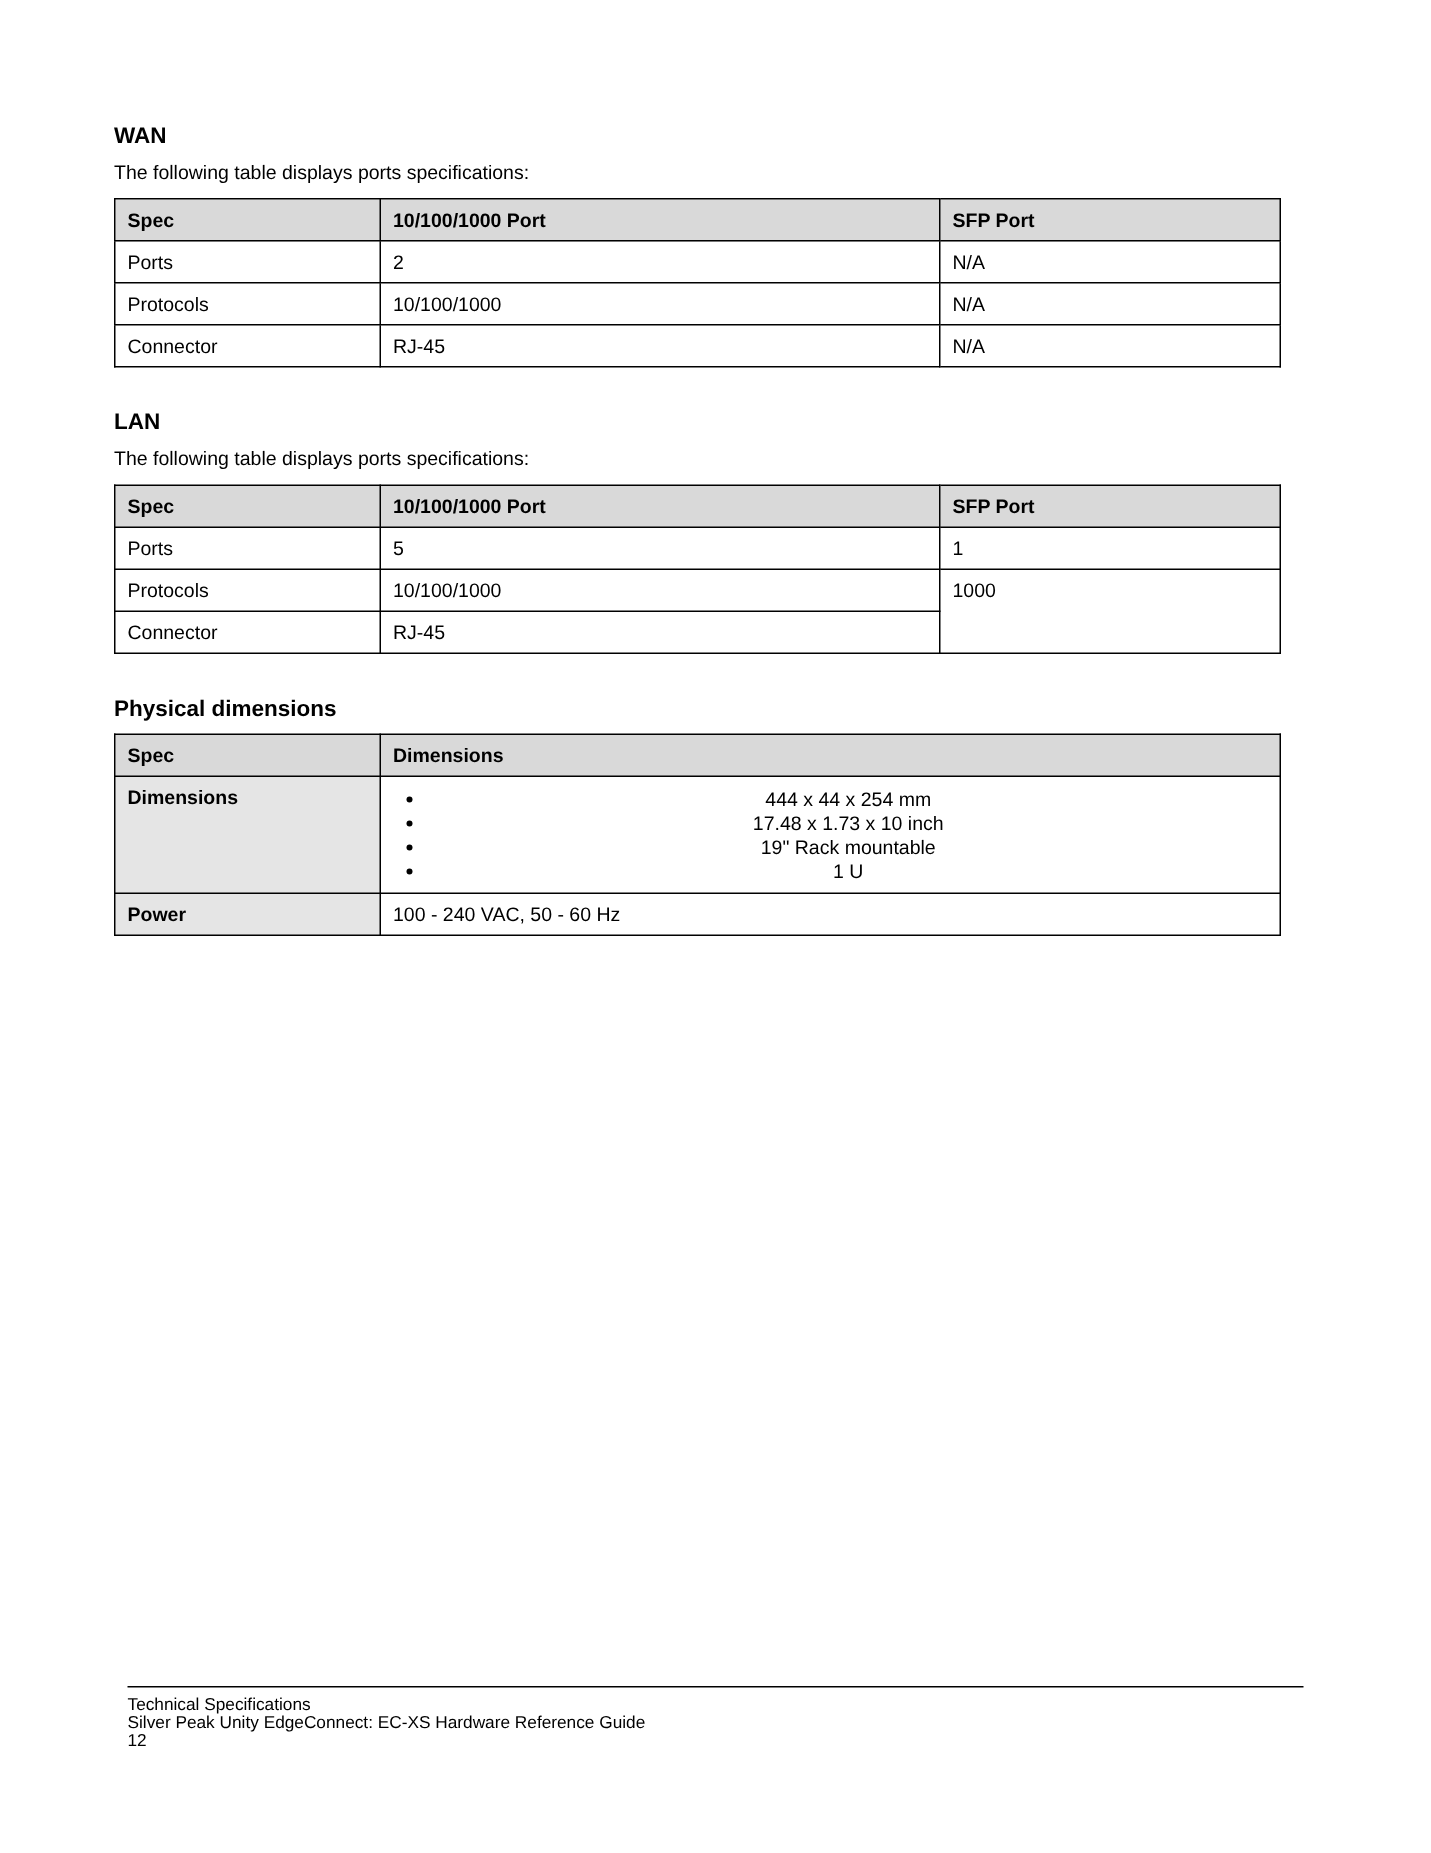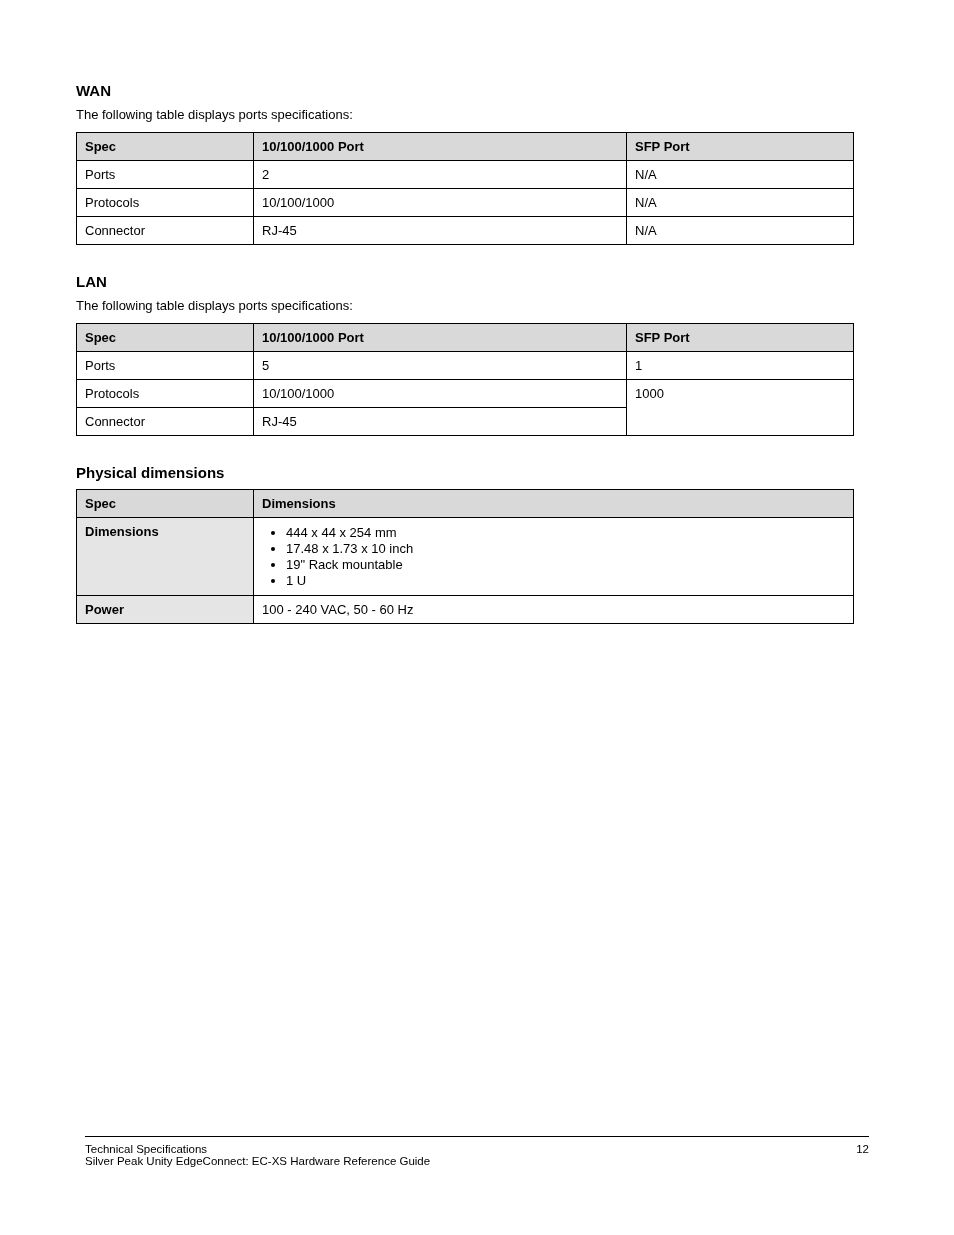--- a/index.html
+++ b/index.html
@@ -60,34 +60,35 @@
   table.dim th {
     background: #d9d9d9;
     font-weight: bold;
   }
   table.dim td.rowhead {
     background: #e5e5e5;
     font-weight: bold;
     width: 160px;
   }
   table.dim ul { margin: 0; padding-left: 24px; }
-  table.dim ul li { margin: 1px 0; }
+  table.dim ul li { margin: 1px 0; text-align: center; }
 
   .footer {
     position: absolute;
     left: 85px;
     right: 85px;
     bottom: 68px;
     border-top: 1px solid #000;
     padding-top: 6px;
     font-size: 11.5px;
     font-family: Arial, Helvetica, sans-serif;
     display: flex;
     justify-content: space-between;
     color: #000;
+    flex-direction: column;
   }
   .footer .left { white-space: pre; }
 </style>
 </head>
 <body>
 
 <div class="page">
 
   <h3 class="section-heading">WAN</h3>
   <p class="section-subtext">The following table displays ports specifications:</p>

